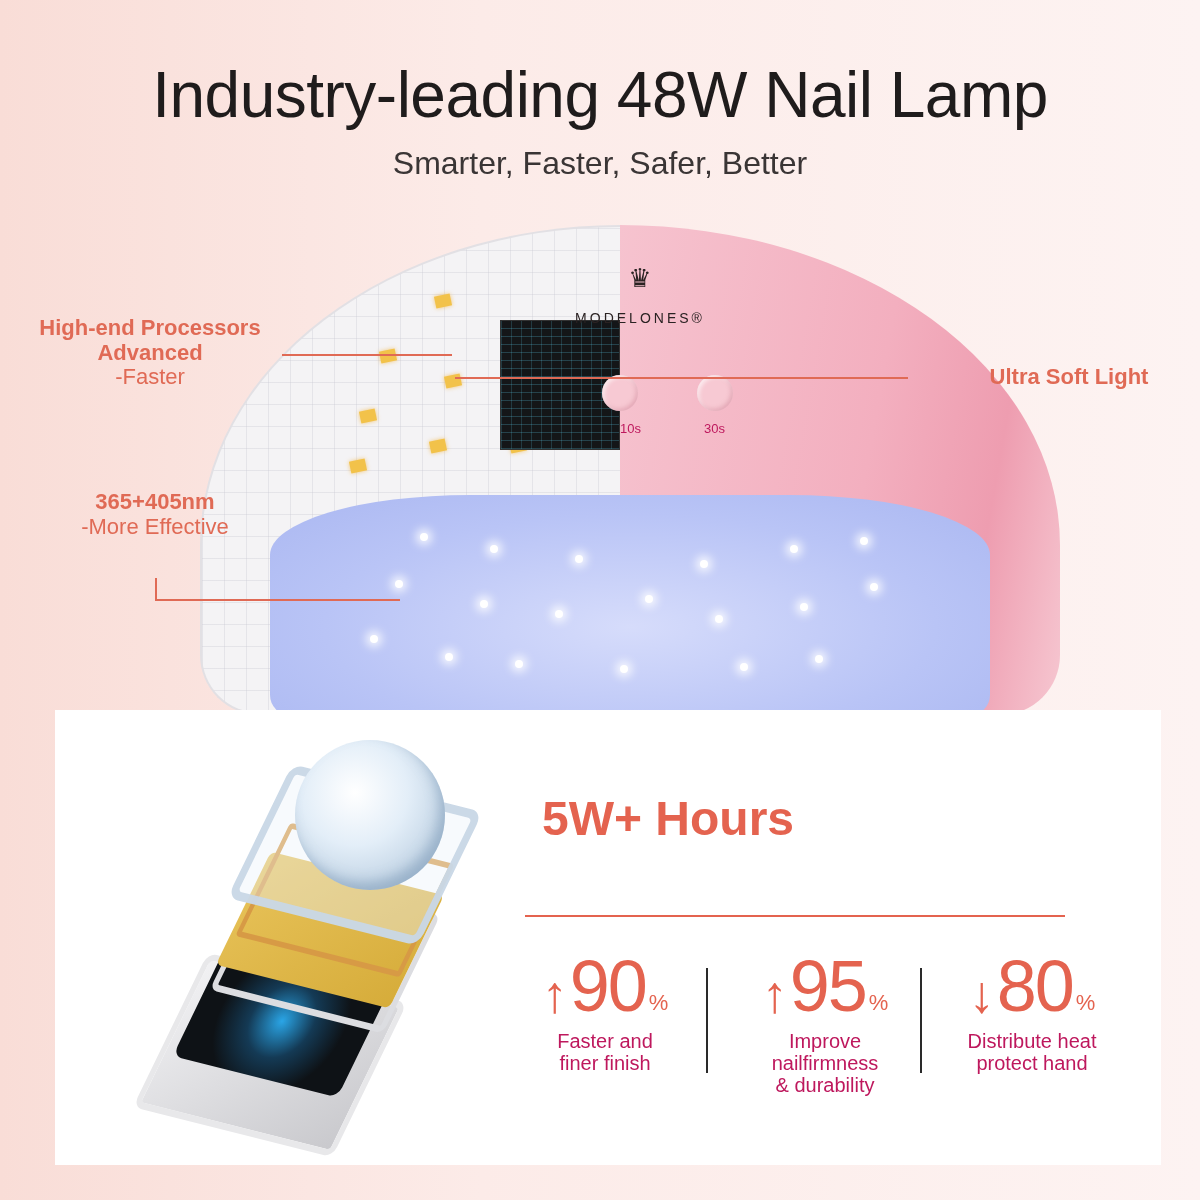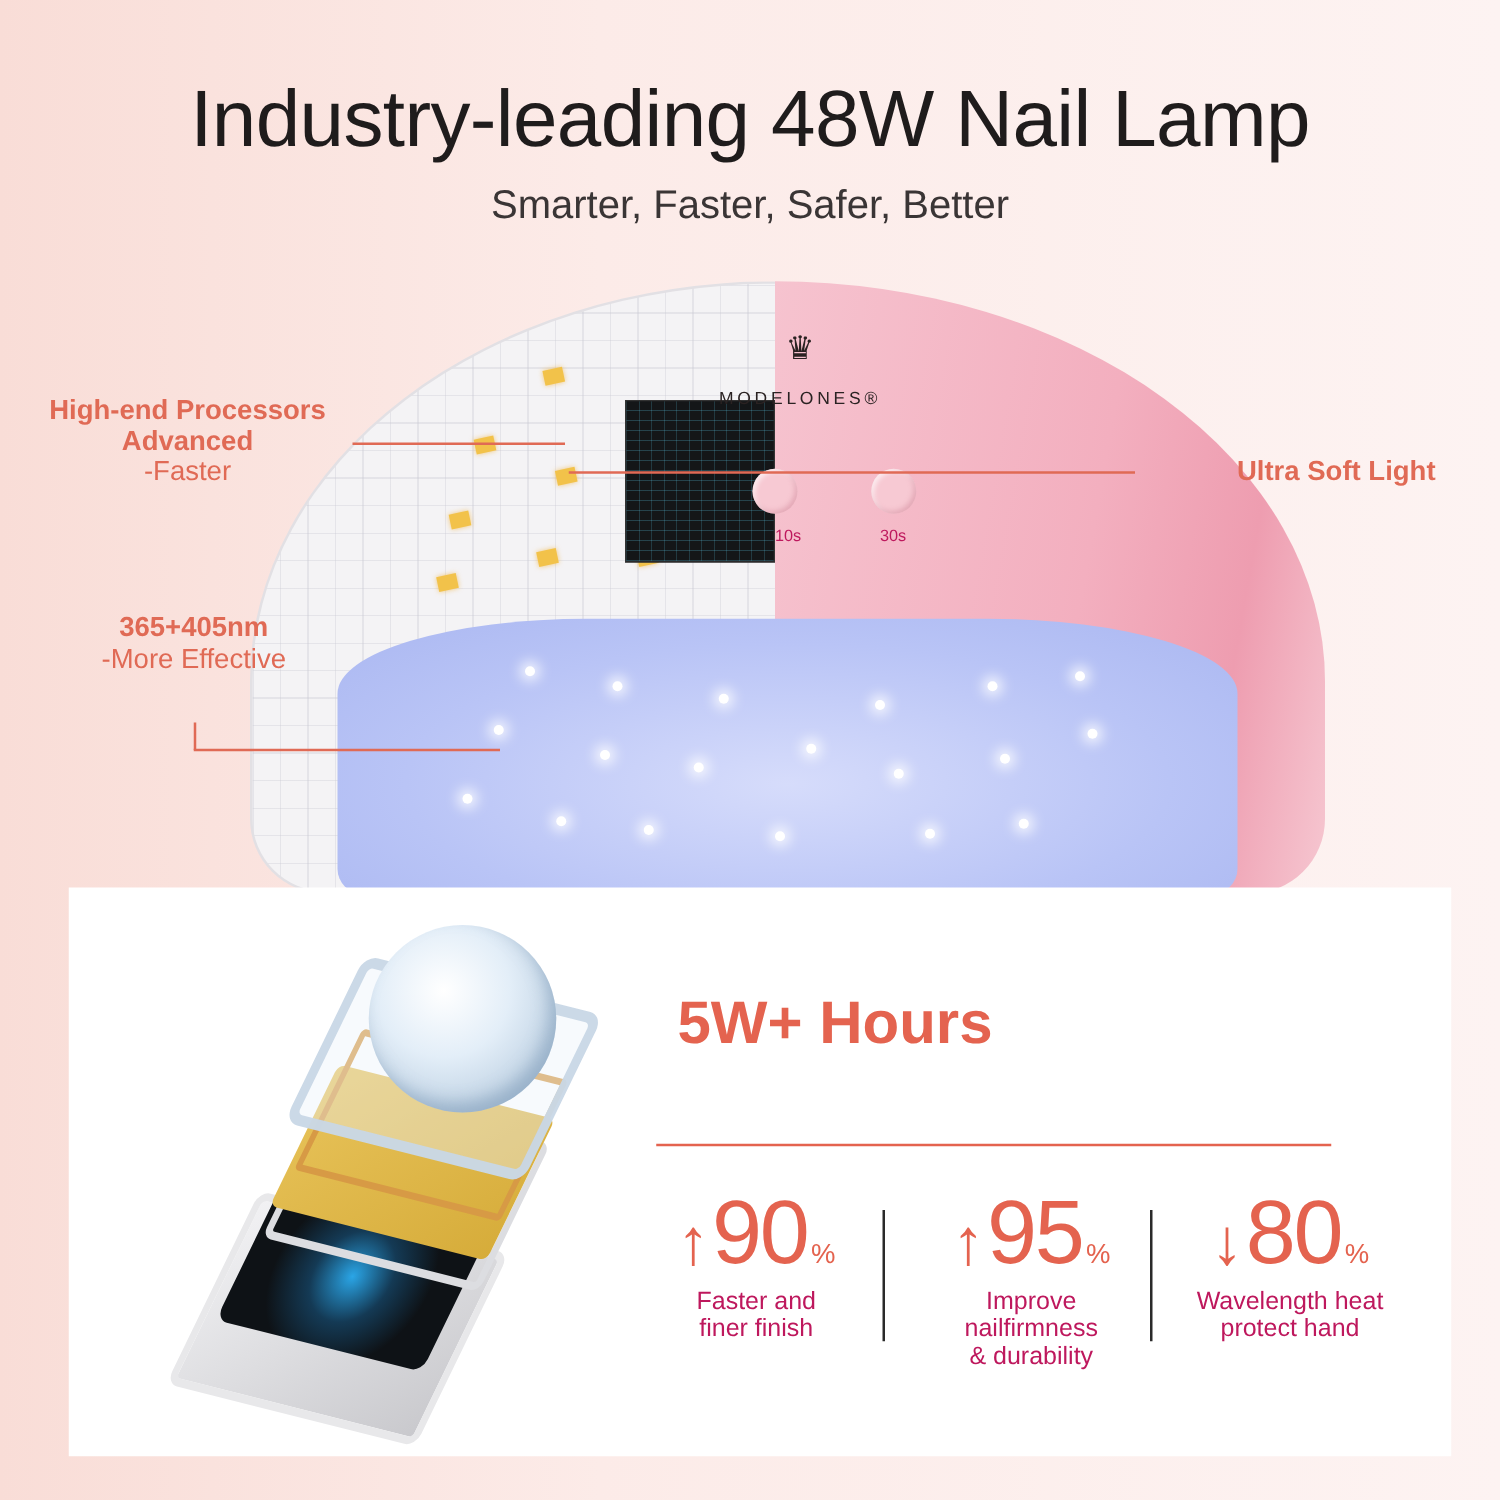--- a/index.html
+++ b/index.html
@@ -247,17 +247,17 @@
   </div>
   <div class="vsep" style="left:865px"></div>
 
   <div class="stat" style="left:877px">
     <div class="stat-value">
       <span class="stat-arrow">↓</span>
       <span class="stat-num">80</span>
       <span class="stat-pct">%</span>
     </div>
     <div class="stat-desc">
-      <div>Wavelength heat</div>
+      <div>Distribute heat</div>
       <div>protect hand</div>
     </div>
   </div>
 </div>
 
 </body></html>

